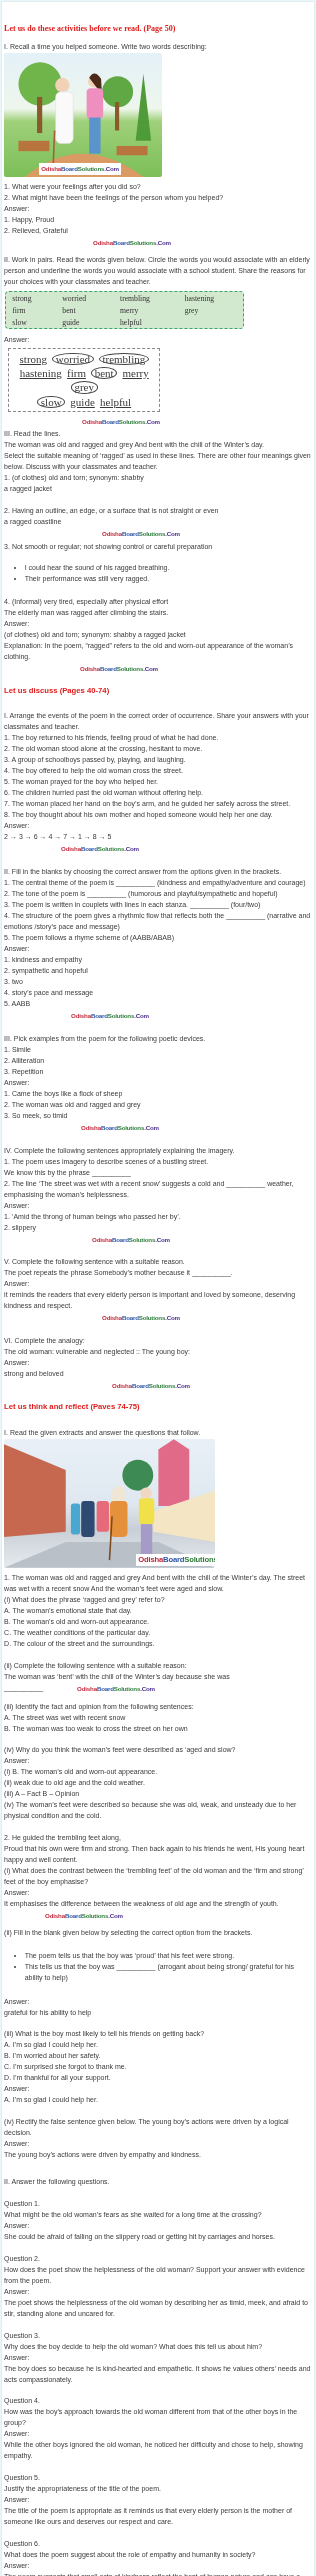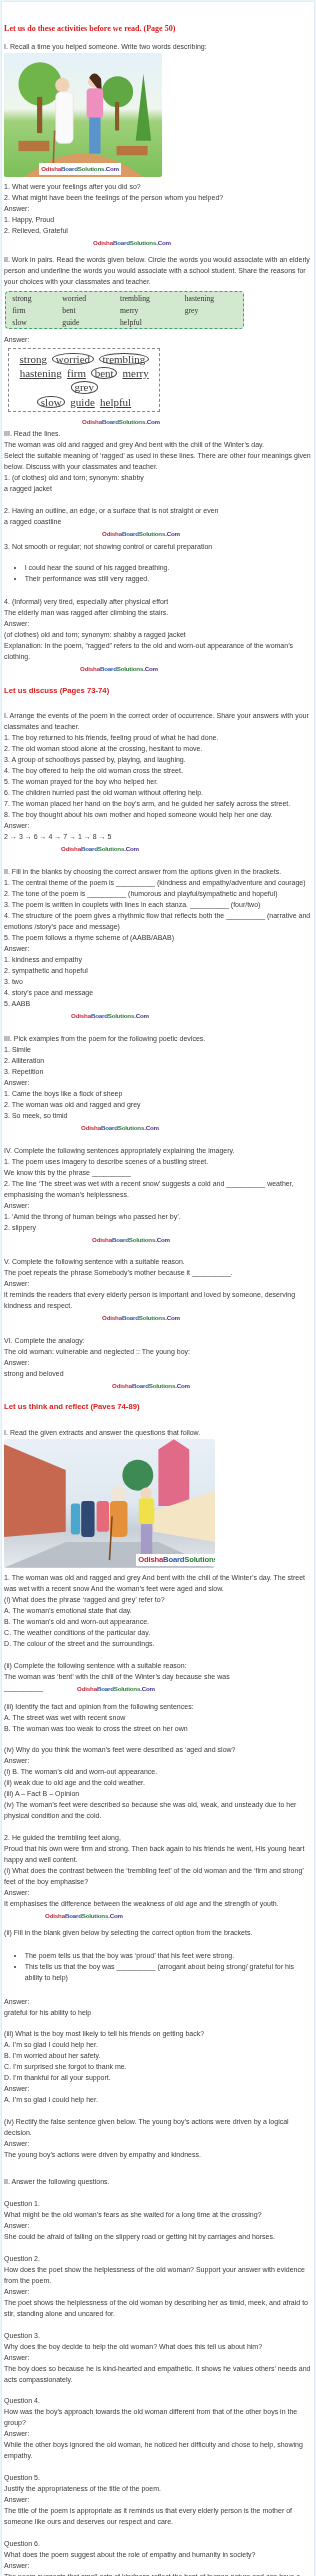--- a/index.html
+++ b/index.html
@@ -108,21 +108,21 @@
     <li>Their performance was still very ragged.</li>
   </ul>
   <div class="gap"></div>
   <p>4. (Informal) very tired, especially after physical effort</p>
   <p>The elderly man was ragged after climbing the stairs.</p>
   <p>Answer:</p>
   <p>(of clothes) old and torn; synonym: shabby a ragged jacket</p>
   <p>Explanation: In the poem, “ragged” refers to the old and worn-out appearance of the woman’s clothing.</p>
   <span class="wm" style="margin-left:76px;"><span class="o">Odisha</span><span class="b">Board</span><span class="s">Solutions</span><span class="c">.Com</span></span>
 
-  <h2 class="sec-head">Let us discuss (Pages 73-74)</h2>
+  <h2 class="sec-head">Let us discuss (Pages 40-74)</h2>
   <div id="discuss-blocks">
       <p>I. Arrange the events of the poem in the correct order of occurrence. Share your answers with your classmates and teacher.</p>
       <p>1. The boy returned to his friends, feeling proud of what he had done.</p>
       <p>2. The old woman stood alone at the crossing, hesitant to move.</p>
       <p>3. A group of schoolboys passed by, playing, and laughing.</p>
       <p>4. The boy offered to help the old woman cross the street.</p>
       <p>5. The woman prayed for the boy who helped her.</p>
       <p>6. The children hurried past the old woman without offering help.</p>
       <p>7. The woman placed her hand on the boy’s arm, and he guided her safely across the street.</p>
       <p>8. The boy thought about his own mother and hoped someone would help her one day.</p>
@@ -169,21 +169,21 @@
       <p>it reminds the readers that every elderly person is important and loved by someone, deserving kindness and respect.</p>
       <span class="wm" style="margin-left: 98px;"><span class="o">Odisha</span><span class="b">Board</span><span class="s">Solutions</span><span class="c">.Com</span></span>
       <div class="gap"></div>
       <p>VI. Complete the analogy:</p>
       <p>The old woman: vulnerable and neglected :: The young boy:</p>
       <p>Answer:</p>
       <p>strong and beloved</p>
       <span class="wm" style="margin-left: 108px;"><span class="o">Odisha</span><span class="b">Board</span><span class="s">Solutions</span><span class="c">.Com</span></span>
     </div>
 
-  <h2 class="sec-head">Let us think and reflect (Paves 74-89)</h2>
+  <h2 class="sec-head">Let us think and reflect (Paves 74-75)</h2>
   <p>I. Read the given extracts and answer the questions that follow.</p>
   <div class="illus" style="width:211px;height:129px;background:linear-gradient(#e9f0f7 0%,#dfe8f0 50%,#c9cfd6 70%,#e6ebef 100%);">
     <svg width="211" height="129" viewBox="0 0 410 250">
       <path d="M0 10 L120 60 L120 180 L0 190 Z" fill="#c6674f"></path>
         <path d="M300 20 L330 0 L360 20 L360 130 L300 130 Z" fill="#e06a87"></path>
       <circle cx="260" cy="70" r="30" fill="#3e8a55"></circle>
         <path d="M290 140 L410 100 L410 200 L290 180 Z" fill="#f4e6c4"></path>
       <path d="M120 200 L300 200 L410 250 L0 250 Z" fill="#b9c0c8"></path>
       <circle cx="222" cy="108" r="12" fill="#f1d7bf"></circle>
         <path d="M210 100 Q222 80 236 100 L236 130 L208 130 Z" fill="#efe6d6"></path>

